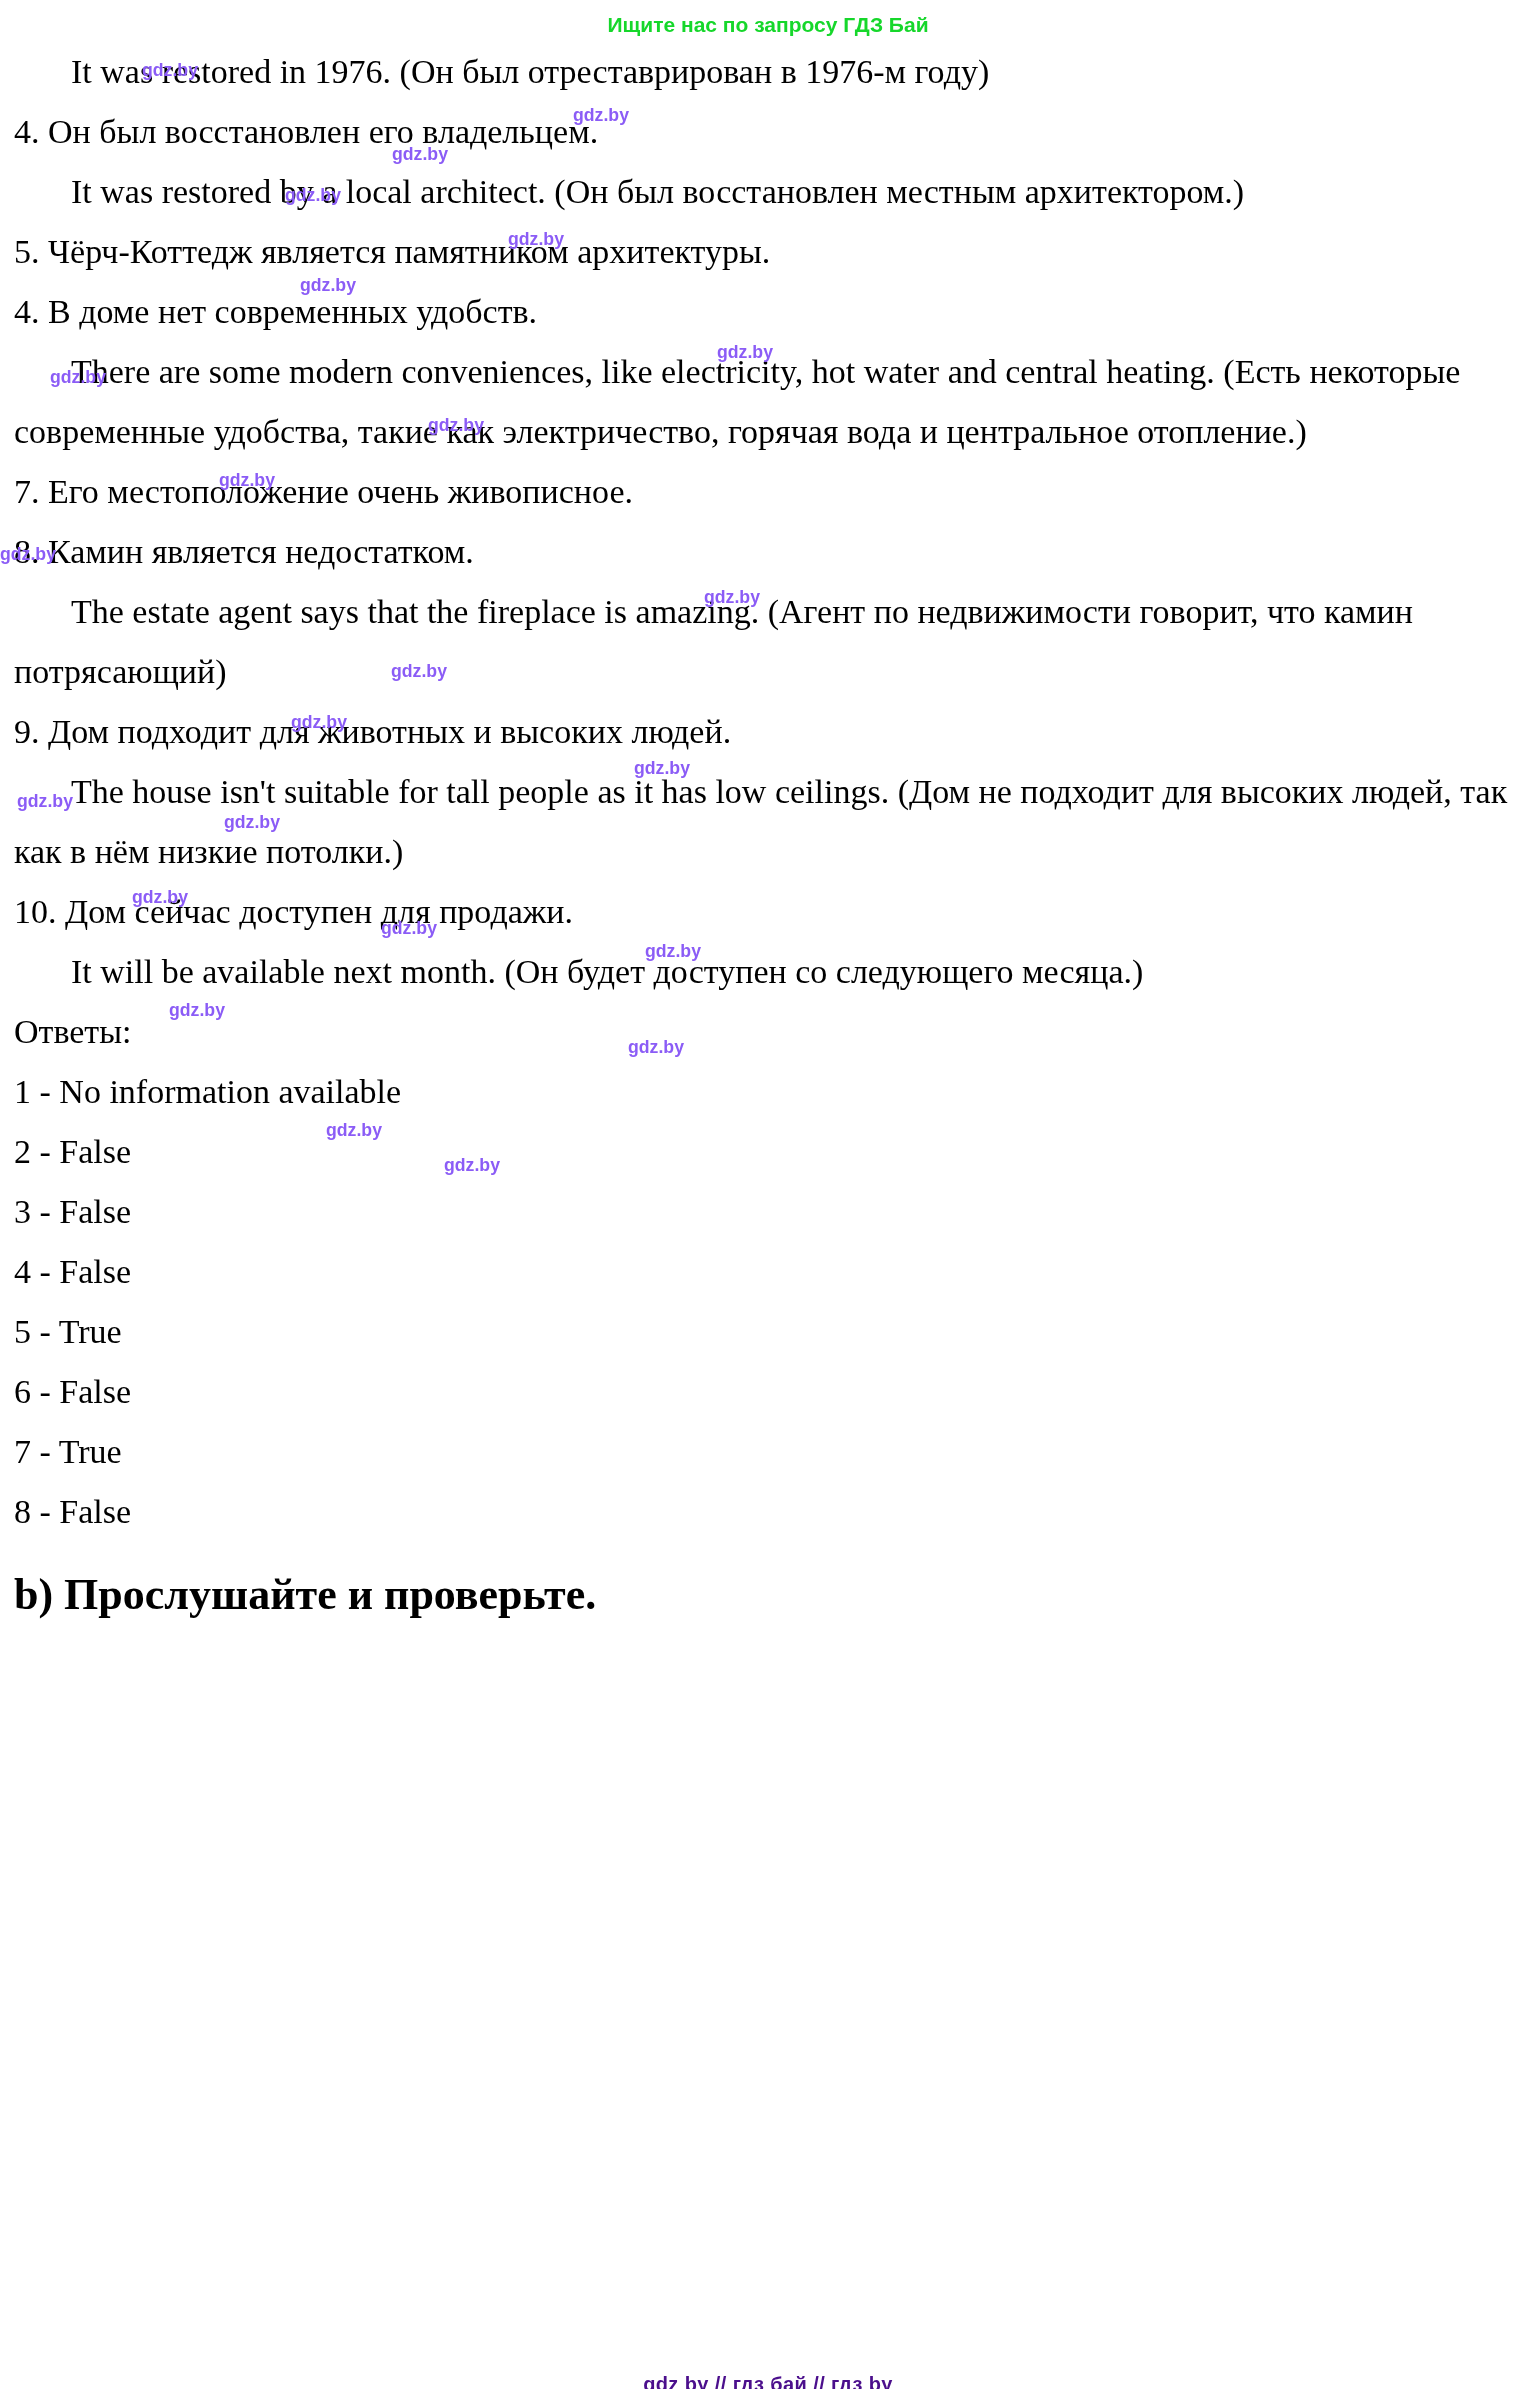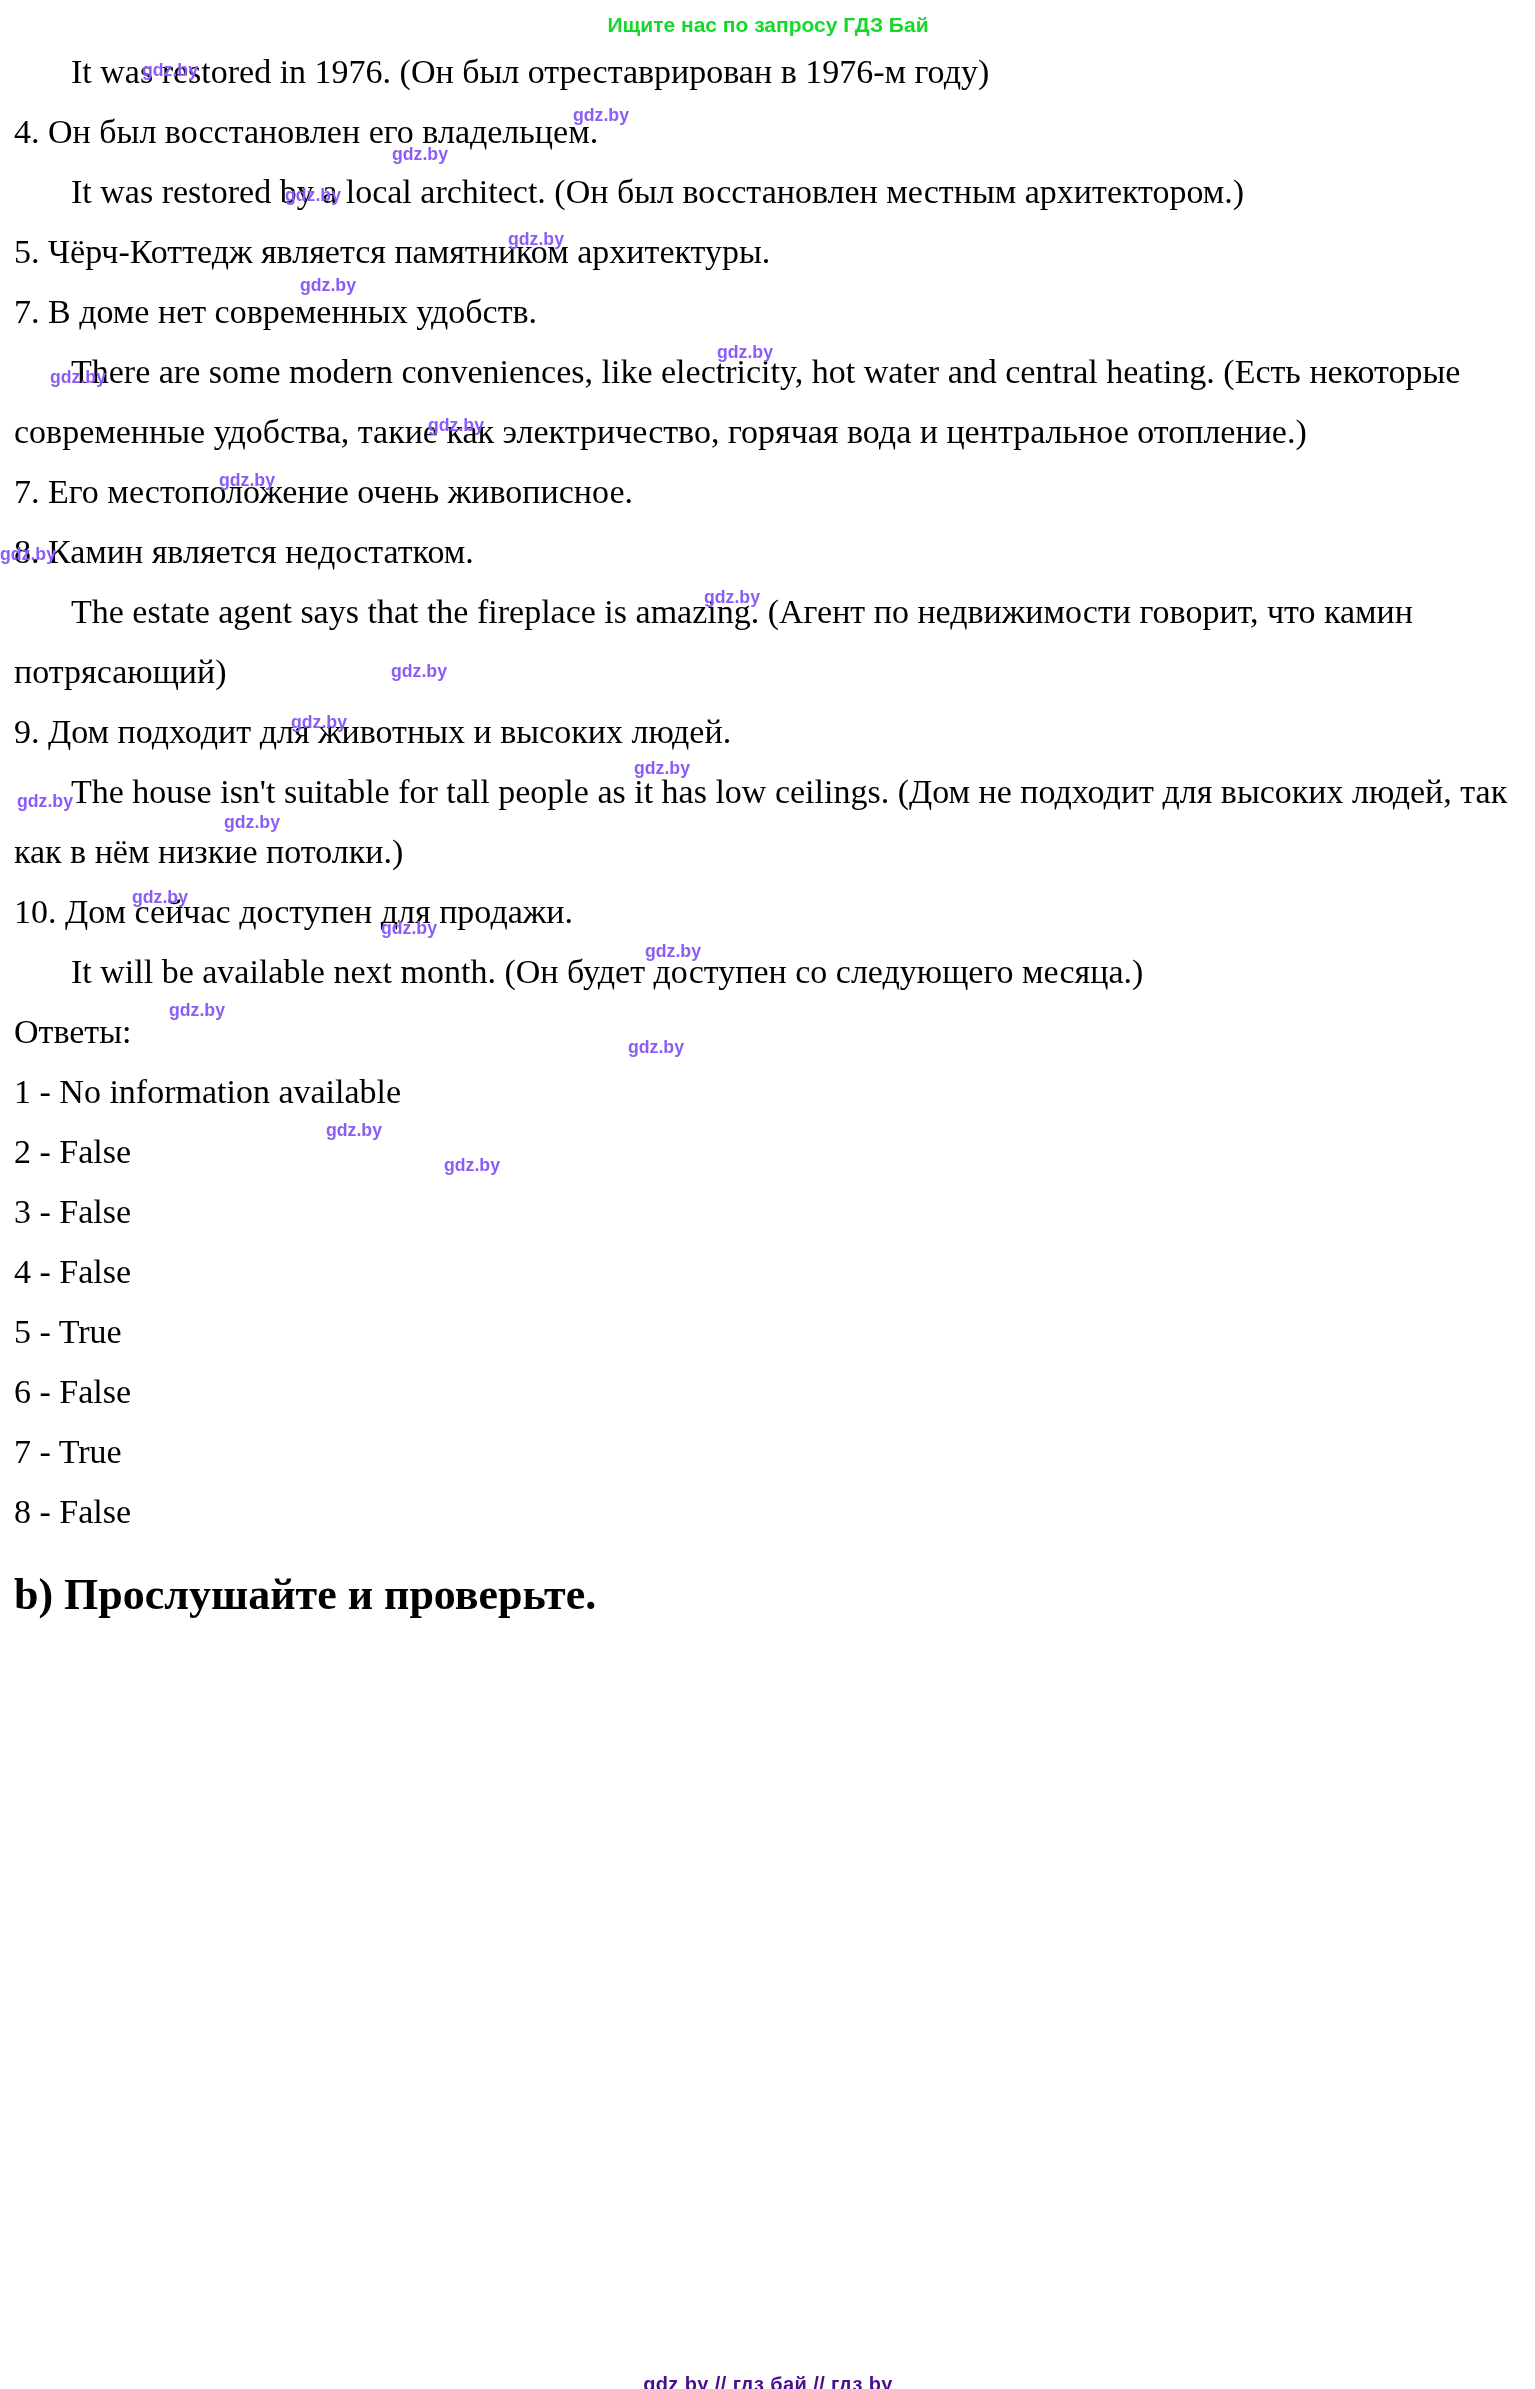--- a/index.html
+++ b/index.html
@@ -111,21 +111,21 @@
   <div class="content">
 
     <p class="para indent">It was restored in 1976. (Он был отреставрирован в 1976-м году)</p>
 
     <p class="para">4. Он был восстановлен его владельцем.</p>
 
     <p class="para indent">It was restored by a local architect. (Он был восстановлен местным архитектором.)</p>
 
     <p class="para">5. Чёрч-Коттедж является памятником архитектуры.</p>
 
-    <p class="para">7. В доме нет современных удобств.</p>
+    <p class="para">4. В доме нет современных удобств.</p>
 
     <p class="para indent">There are some modern conveniences, like electricity, hot water and central heating. (Есть некоторые современные удобства, такие как электричество, горячая вода и центральное отопление.)</p>
 
     <p class="para">7. Его местоположение очень живописное.</p>
 
     <p class="para">8. Камин является недостатком.</p>
 
     <p class="para indent">The estate agent says that the fireplace is amazing. (Агент по недвижимости говорит, что камин потрясающий)</p>
 
     <p class="para">9. Дом подходит для животных и высоких людей.</p>

